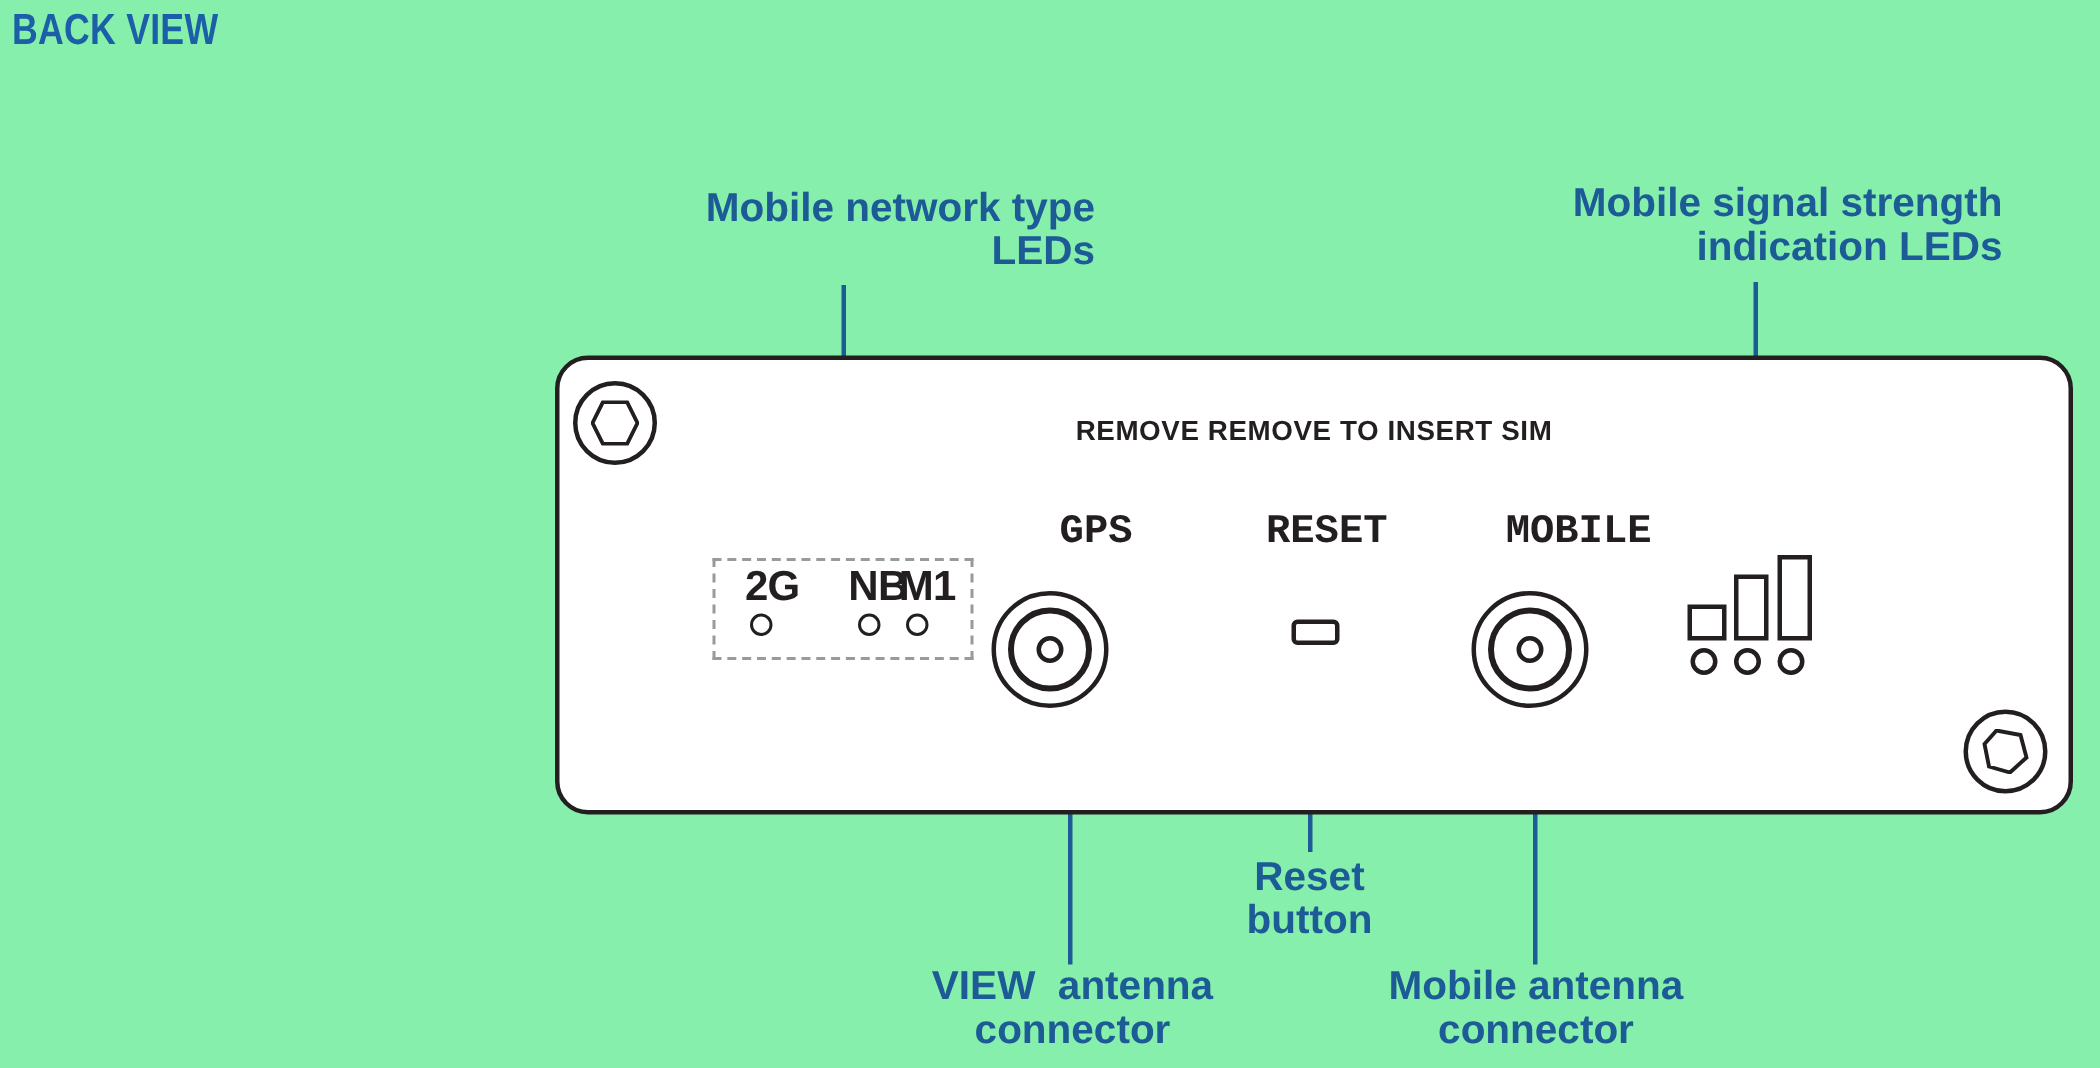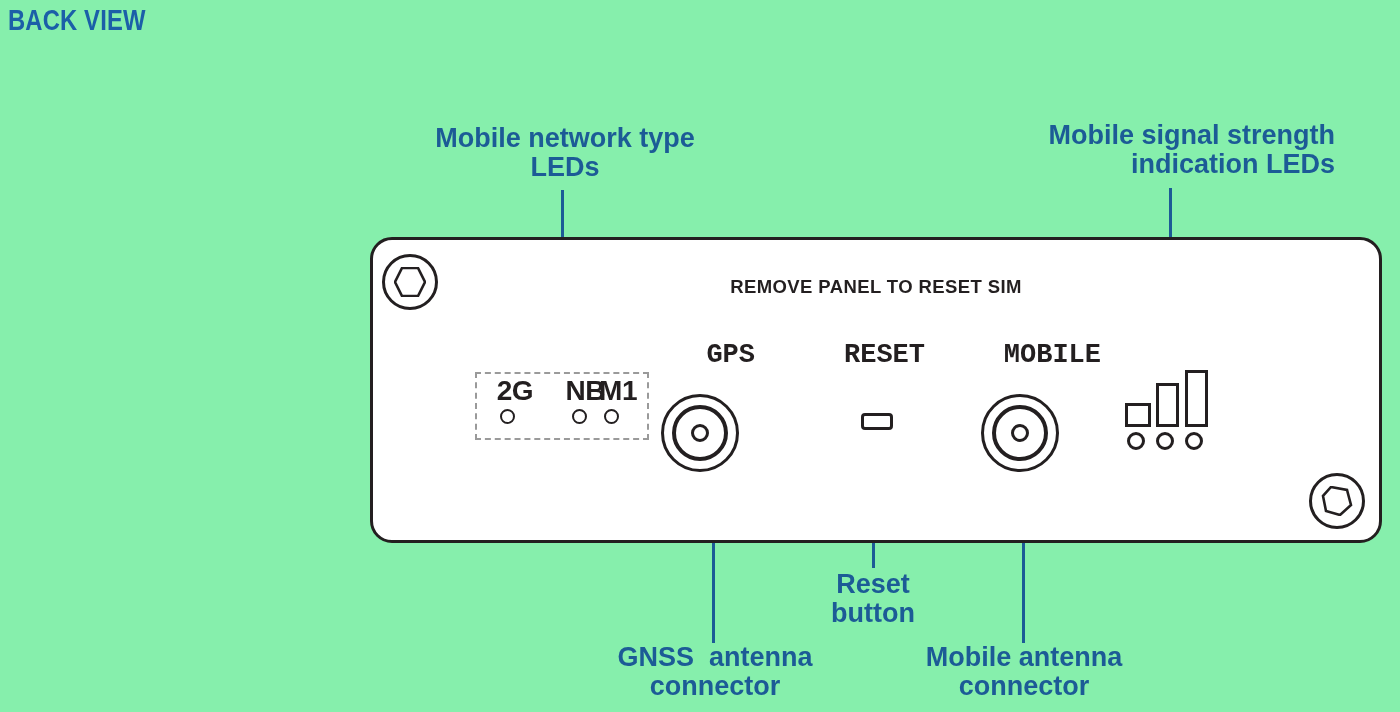--- a/index.html
+++ b/index.html
@@ -43,20 +43,21 @@
     font-weight: 600;
     text-align: center;
     line-height: 1.08;
     white-space: pre;
   }
   #label-network-leds {
     left: 400px;
     top: 124px;
     width: 330px;
     font-size: 27px;
+    text-align: right;
   }
   #label-signal-leds {
     left: 1005px;
     top: 121px;
     width: 330px;
     font-size: 27px;
     text-align: right;
   }
   #label-gnss-connector {
     left: 565px;
@@ -255,21 +256,21 @@
 <div id="stage">
 
   <div id="view-title">BACK VIEW</div>
 
   <div class="callout" id="label-network-leds">Mobile network type
 LEDs</div>
 
   <div class="callout" id="label-signal-leds">Mobile signal strength
 indication LEDs</div>
 
-  <div class="callout" id="label-gnss-connector">GNSS  antenna
+  <div class="callout" id="label-gnss-connector">VIEW  antenna
 connector</div>
 
   <div class="callout" id="label-reset-button">Reset
 button</div>
 
   <div class="callout" id="label-mobile-connector">Mobile antenna
 connector</div>
 
   <div class="leader" id="leader-network-leds"></div>
   <div class="leader" id="leader-signal-leds"></div>
@@ -284,21 +285,21 @@
         <polygon points="8,1 24,1 31,15 24,29 8,29 1,15" fill="none" stroke="#231f20" stroke-width="2.6"></polygon>
       </svg>
     </div>
 
     <div class="screw" id="screw-bottom-right">
       <svg class="screw-hex" viewBox="0 0 32 30">
         <polygon points="10,1 26,4 30,19 19,29 5,25 2,10" fill="none" stroke="#231f20" stroke-width="2.6"></polygon>
       </svg>
     </div>
 
-    <div id="panel-header">REMOVE PANEL TO RESET SIM</div>
+    <div id="panel-header">REMOVE REMOVE TO INSERT SIM</div>
 
     <div class="port-caption" id="caption-gps">GPS</div>
     <div class="port-caption" id="caption-reset">RESET</div>
     <div class="port-caption" id="caption-mobile">MOBILE</div>
 
     <div id="network-led-group">
       <div class="led-cell led-cell-2g">
         <div class="led-text">2G</div>
         <div class="led-hole"></div>
       </div>

